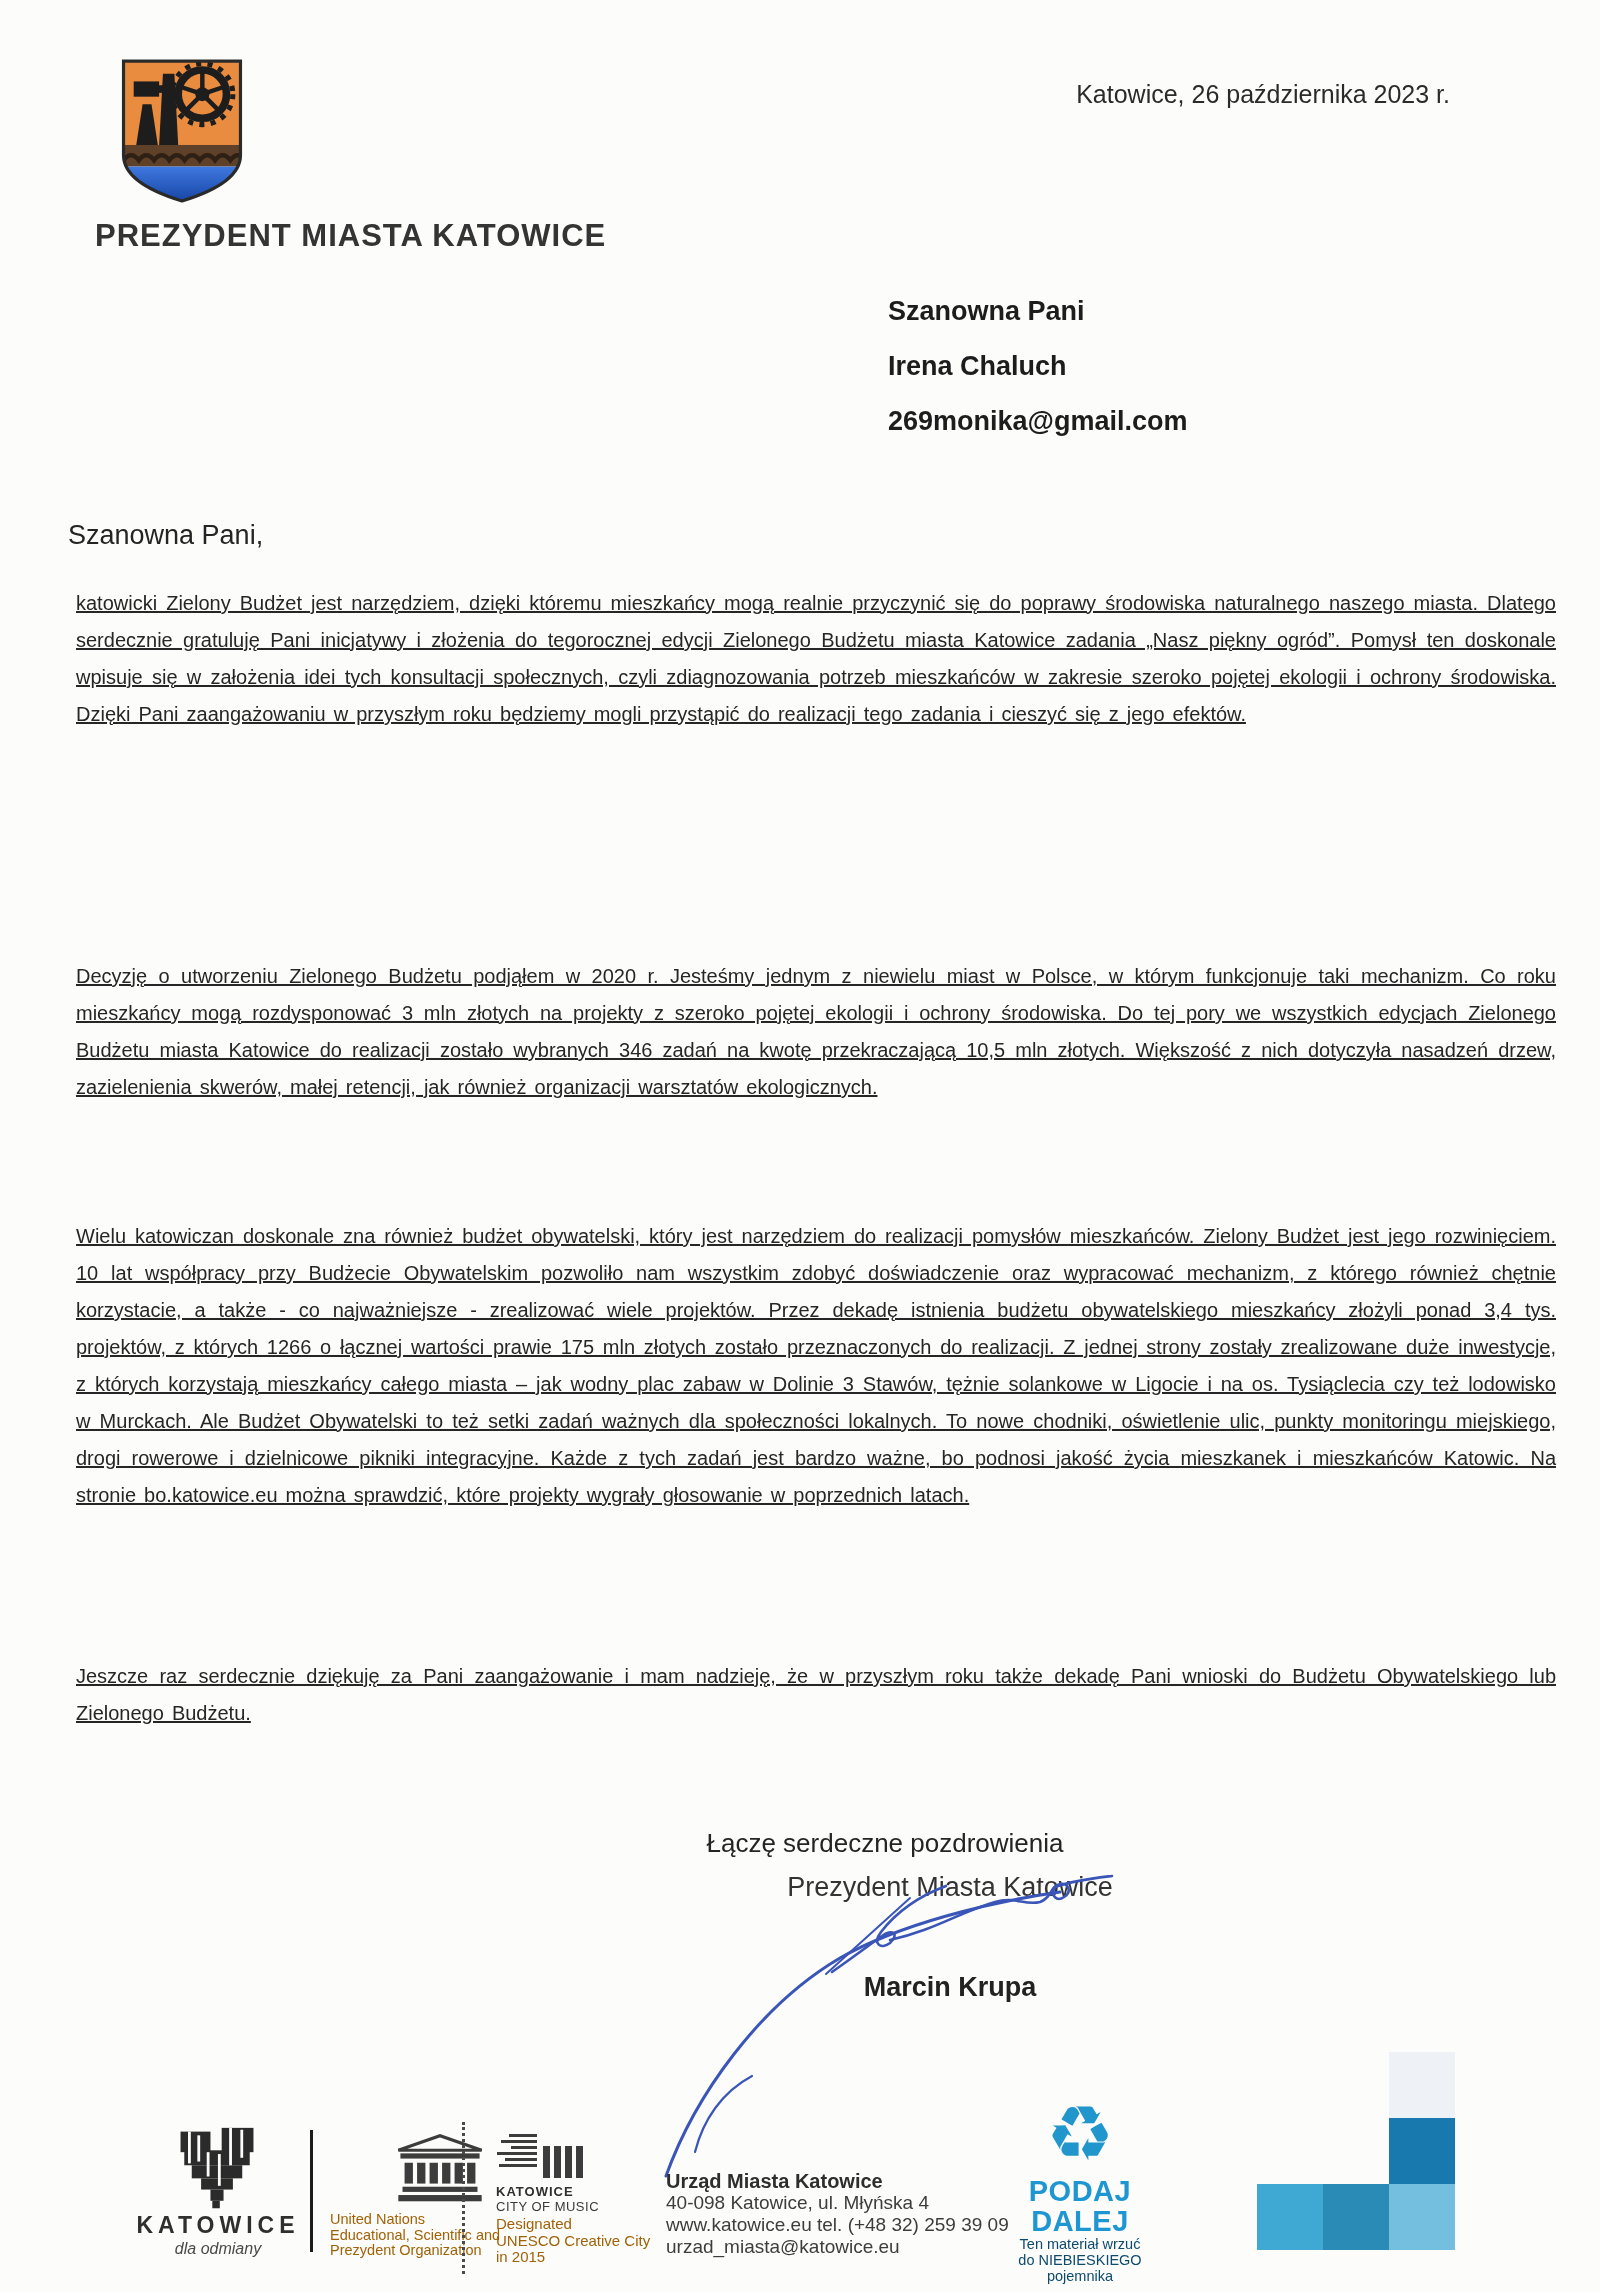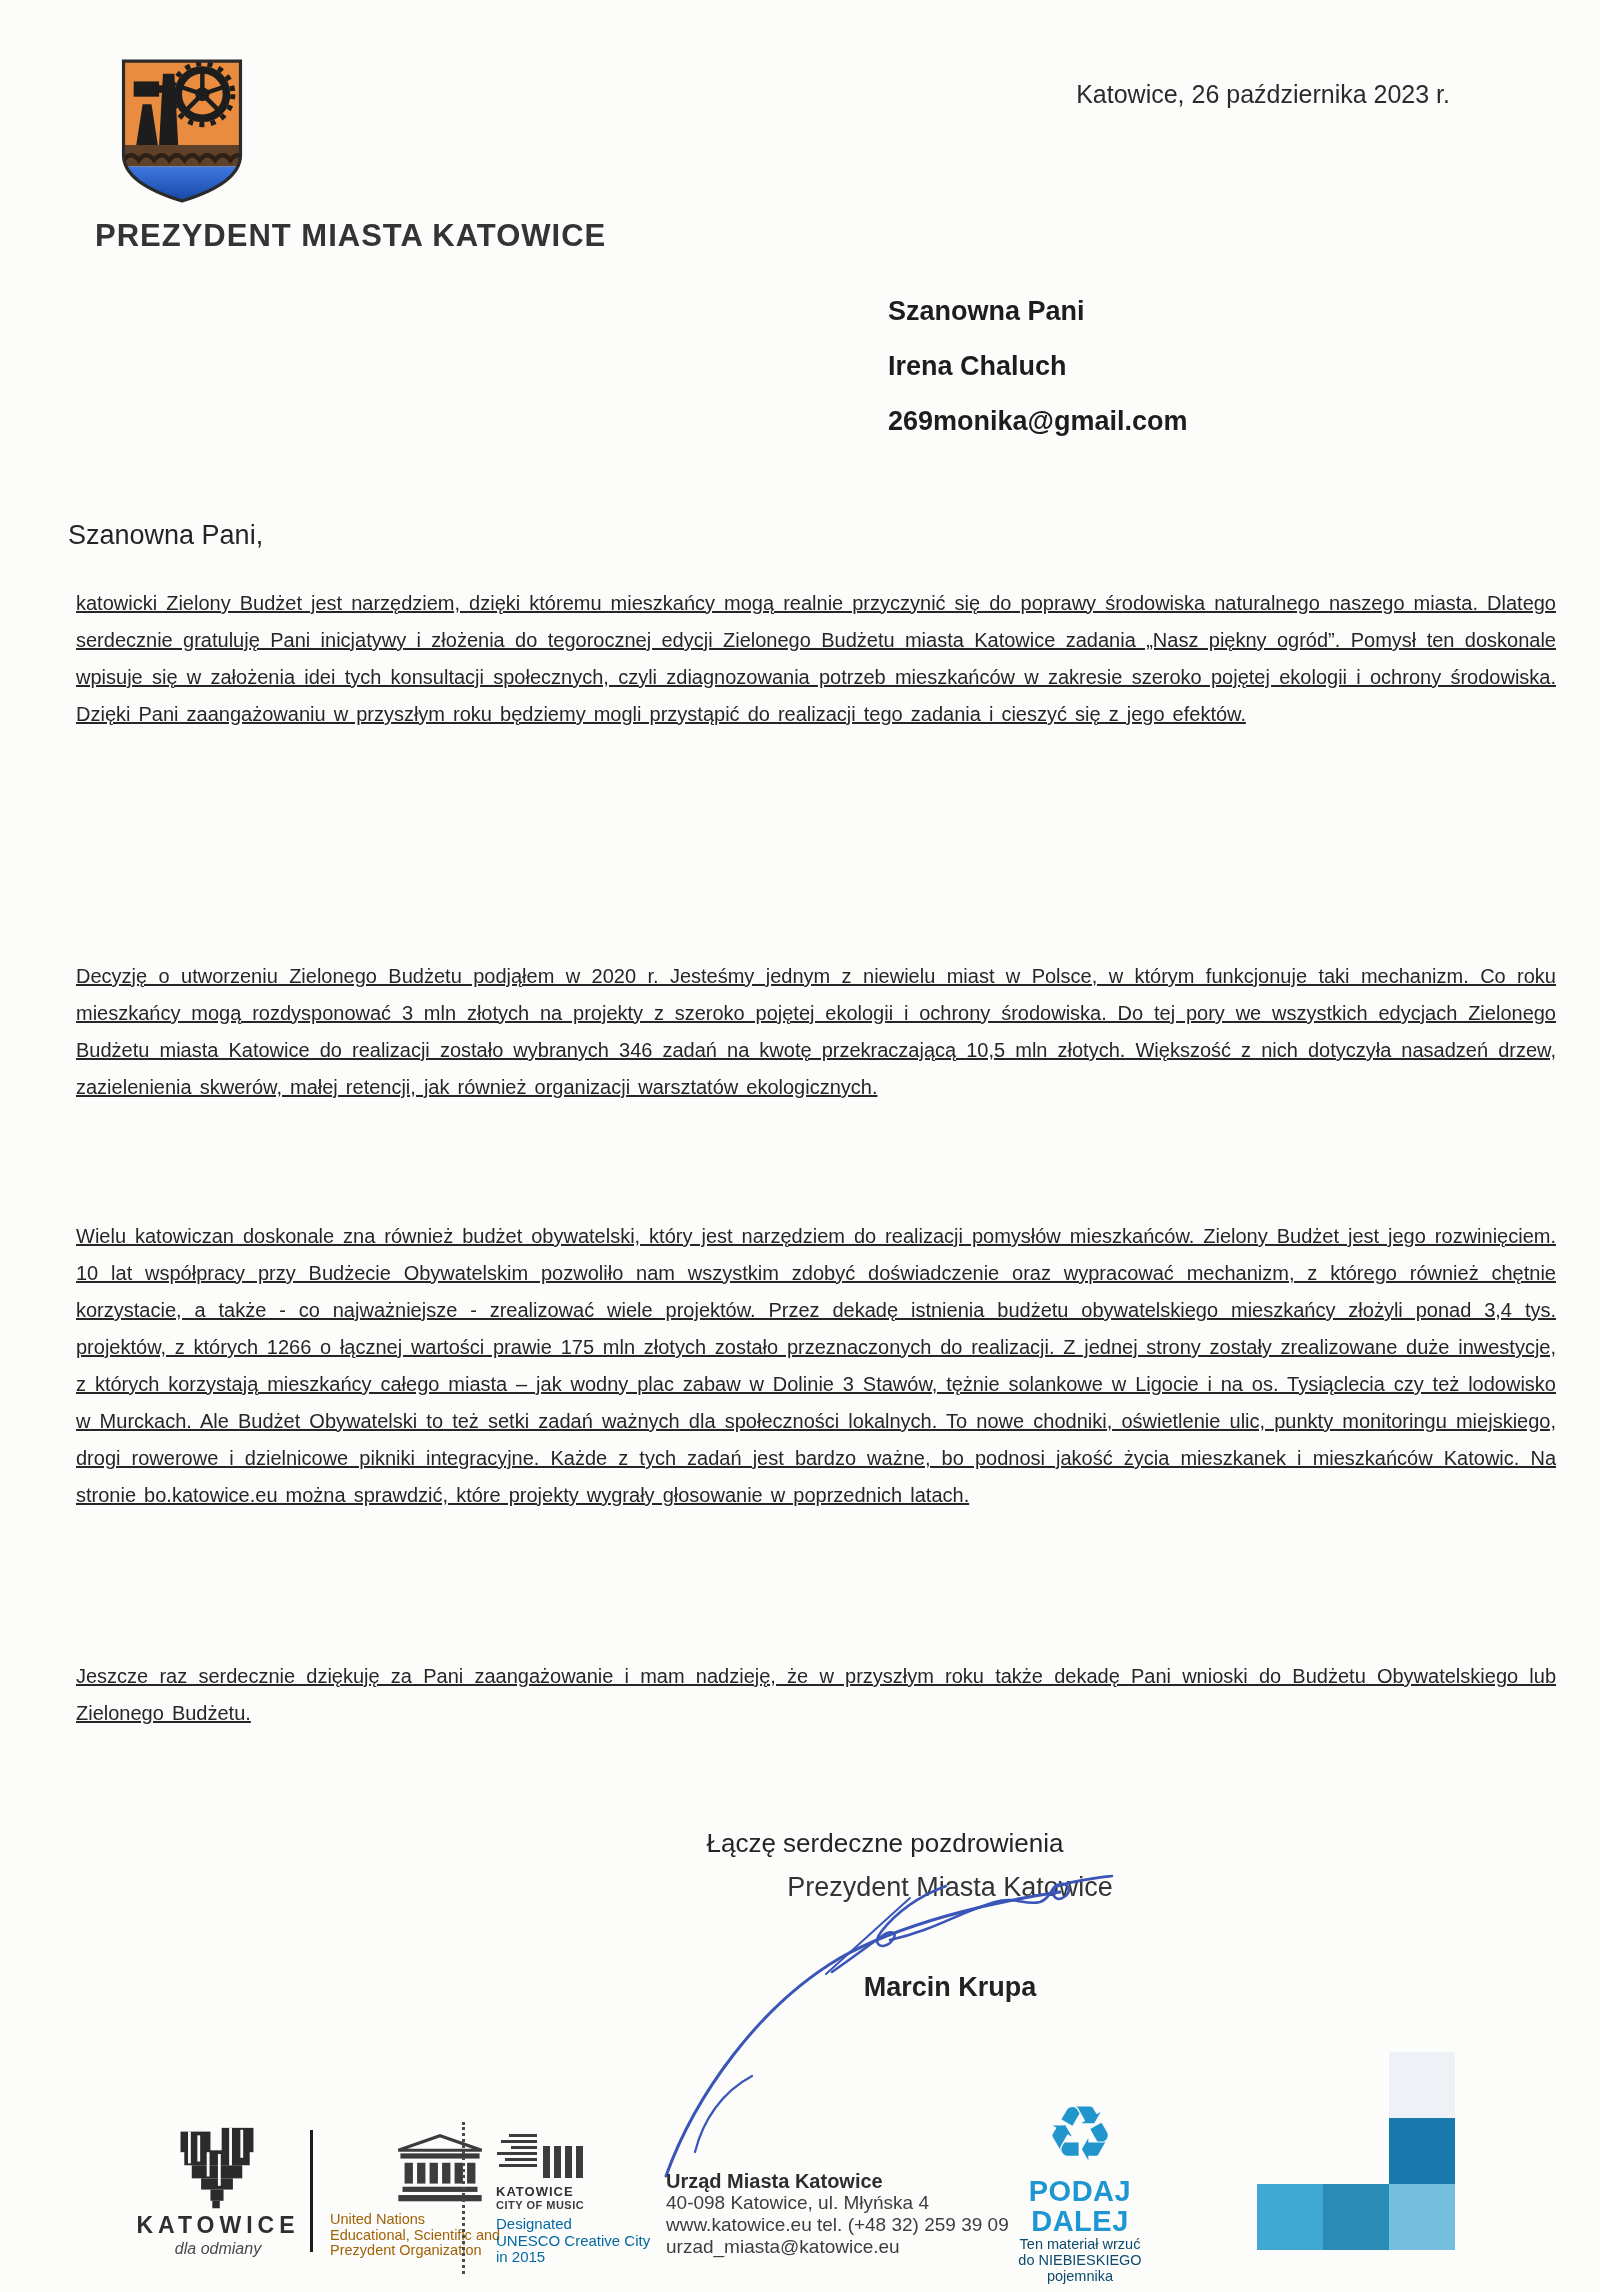--- a/index.html
+++ b/index.html
@@ -38,22 +38,22 @@
   .kat-tagline{position:absolute; left:128px; top:2240px; width:180px; text-align:center;
     font-size:16px; font-style:italic; color:#4a4a4a;}
   .divider-solid{position:absolute; left:310px; top:2130px; width:3px; height:122px; background:#1c1c1c;}
   .unesco-logo{position:absolute; left:356px; top:2130px; width:168px; height:78px;}
   .unesco-logo svg{display:block; margin:0 auto;}
   .unesco-text{position:absolute; left:330px; top:2212px; width:200px; text-align:left;
     font-size:14.5px; line-height:15.5px; color:#a16207;}
   .divider-dotted{position:absolute; left:462px; top:2122px; height:152px; border-left:3px dotted #4a4a4a;}
   .com-logo{position:absolute; left:496px; top:2132px; width:92px; height:52px;}
   .com-brand{position:absolute; left:496px; top:2184px; font-size:13px; font-weight:bold; letter-spacing:1px; color:#2f2f2f;}
-  .com-sub{position:absolute; left:496px; top:2199px; font-size:11px; font-weight:bold; letter-spacing:0.5px; color:#3a3a3a;}
-  .com-text{position:absolute; left:496px; top:2216px; font-size:15px; line-height:16.5px; color:#0369a1;}
+  .com-sub{position:absolute; left:496px; top:2199px; font-size:13px; font-weight:normal; letter-spacing:0.5px; color:#3a3a3a;}
+  .com-text{position:absolute; left:496px; top:2216px; font-size:15px; line-height:16.5px; color:#a16207;}
   .address{position:absolute; left:666px; top:2170px; font-size:19px; line-height:22px; color:#3d3d3d;}
   .address .addr-name{font-weight:bold; font-size:20px; color:#2e2e2e;}
   .recycle-box{position:absolute; left:985px; top:2092px; width:190px; text-align:center;}
   .recycle-glyph{font-size:76px; line-height:84px; color:#2196cd; display:block;}
   .recycle-title{font-size:29px; font-weight:bold; color:#1e96d2; letter-spacing:0.5px; line-height:30px;}
   .recycle-note{font-size:14.5px; line-height:16px; color:#0c4a6e;}
   .sq{position:absolute; width:66px; height:66px;}
   .sq-pale   {left:1389px; top:2052px; background:#eef2f6;}
   .sq-dark   {left:1389px; top:2118px; background:#1779ae;}
   .sq-light  {left:1257px; top:2184px; background:#3fa8d3;}

